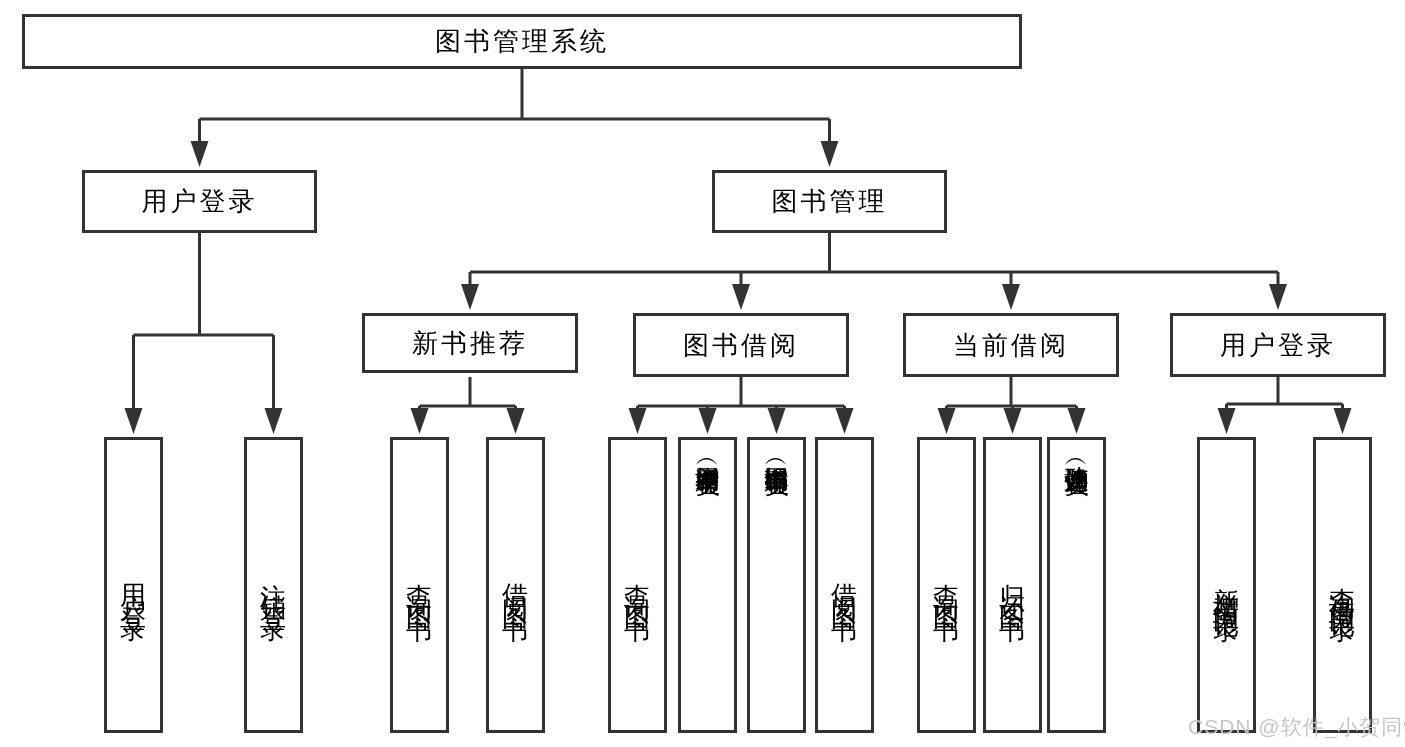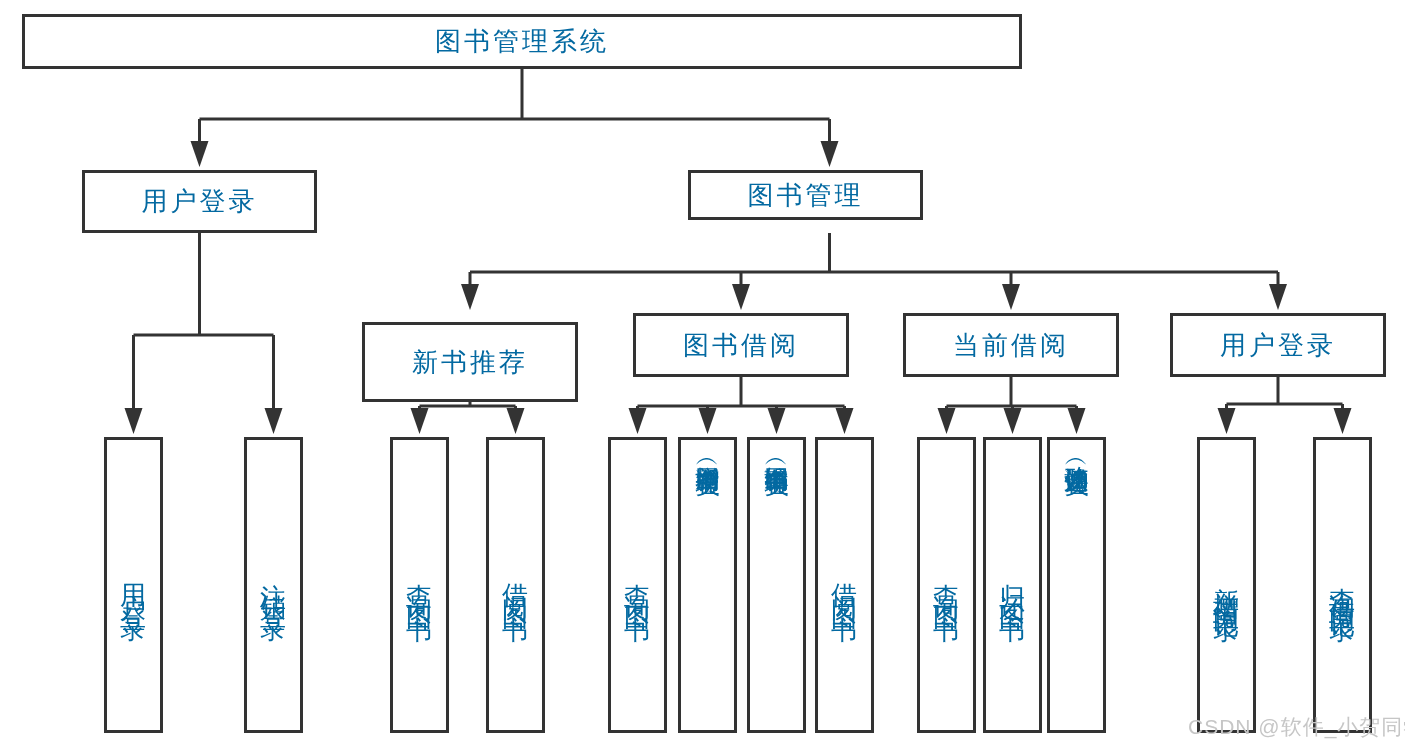--- a/index.html
+++ b/index.html
@@ -3,21 +3,21 @@
 <meta charset="utf-8">
 <style>
   html,body{margin:0;padding:0;background:#ffffff;}
   .canvas{
     position:relative;width:1405px;height:747px;background:#ffffff;overflow:hidden;
     font-family:"Liberation Sans","DejaVu Sans",sans-serif;
   }
   .connectors{position:absolute;left:0;top:0;z-index:1;}
   .box{
     position:absolute;box-sizing:border-box;z-index:2;
-    border:3px solid #333333;background:#ffffff;color:#0369a1;
+    border:3px solid #333333;background:#ffffff;color:#000000;
     display:flex;align-items:center;justify-content:center;
   }
   .h{font-size:26px;letter-spacing:3px;white-space:nowrap;}
   .v .vtext{
     writing-mode:vertical-rl;text-orientation:mixed;line-height:1;
     display:block;
   }
   .len4 .vtext{font-size:26px;letter-spacing:11px;}
   .len6 .vtext{font-size:26px;letter-spacing:6px;}
   .len10{align-items:flex-start;padding-top:7px;}
@@ -60,23 +60,23 @@
       <polygon points="1003.5,408 1021.5,408 1012.5,434"></polygon>
       <polygon points="1067.5,408 1085.5,408 1076.5,434"></polygon>
       <polygon points="1217.5,408 1235.5,408 1226.5,434"></polygon>
       <polygon points="1333.5,408 1351.5,408 1342.5,434"></polygon>
     </g>
   </svg>
 
   <div class="box h" style="left:22px;top:14px;width:1000px;height:55px">图书管理系统</div>
 
   <div class="box h" style="left:82px;top:170px;width:235px;height:63px">用户登录</div>
-  <div class="box h" style="left:688px;top:170px;width:235px;height:50px">图书管理</div>
+  <div class="box h" style="left:712px;top:170px;width:235px;height:63px">图书管理</div>
 
-  <div class="box h" style="left:362px;top:322px;width:216px;height:80px">新书推荐</div>
+  <div class="box h" style="left:362px;top:313px;width:216px;height:60px">新书推荐</div>
   <div class="box h" style="left:633px;top:313px;width:216px;height:64px">图书借阅</div>
   <div class="box h" style="left:903px;top:313px;width:216px;height:64px">当前借阅</div>
   <div class="box h" style="left:1170px;top:313px;width:216px;height:64px">用户登录</div>
 
   <div class="box v len4" style="left:104px;top:437px;width:59px;height:296px">
     <span class="vtext">用户登录</span>
   </div>
   <div class="box v len4" style="left:244px;top:437px;width:59px;height:296px">
     <span class="vtext">注销登录</span>
   </div>

